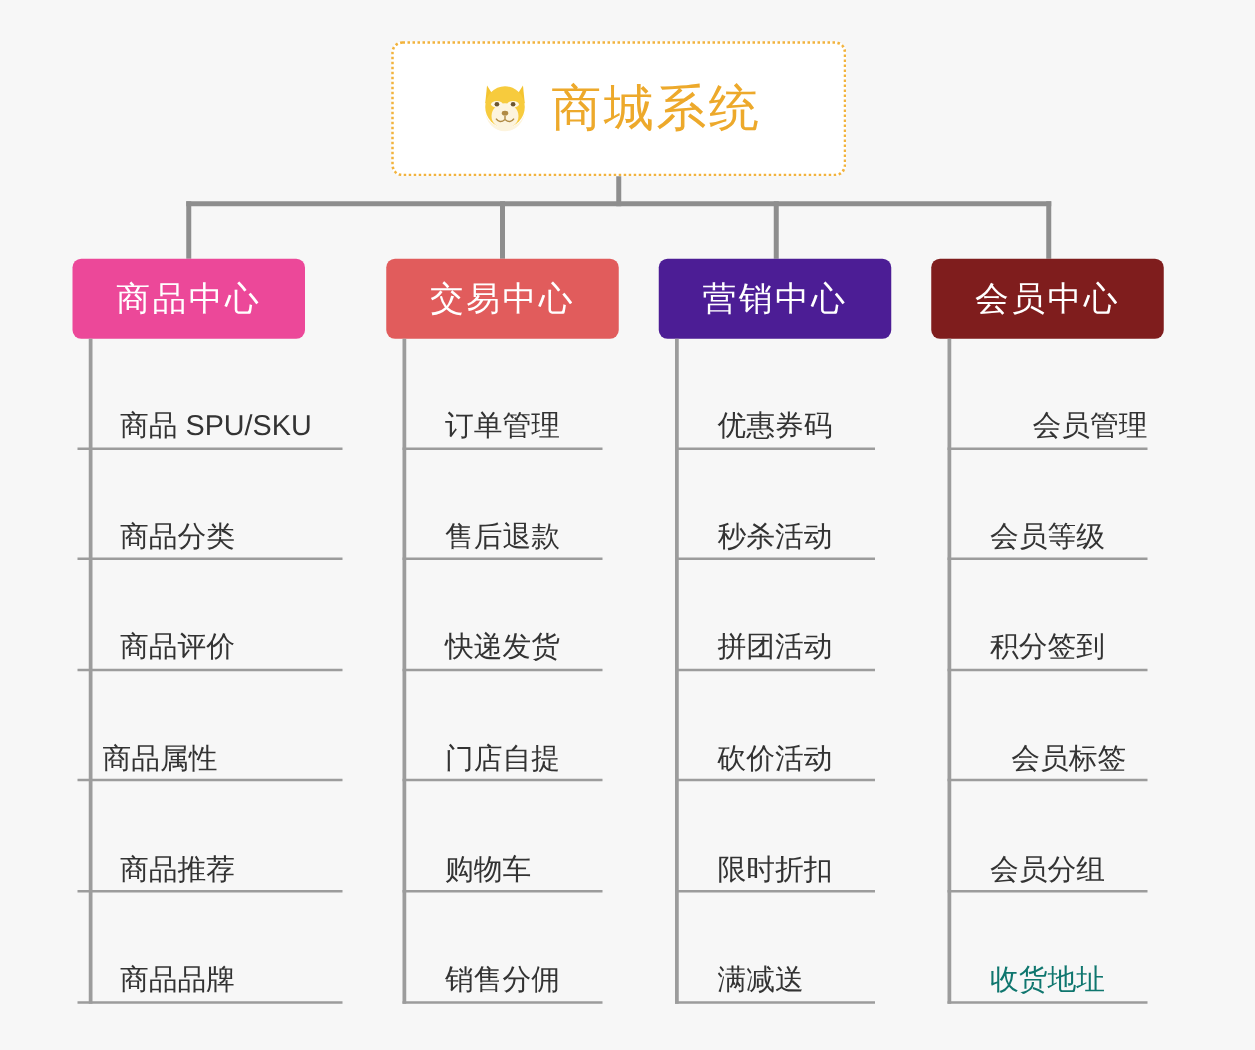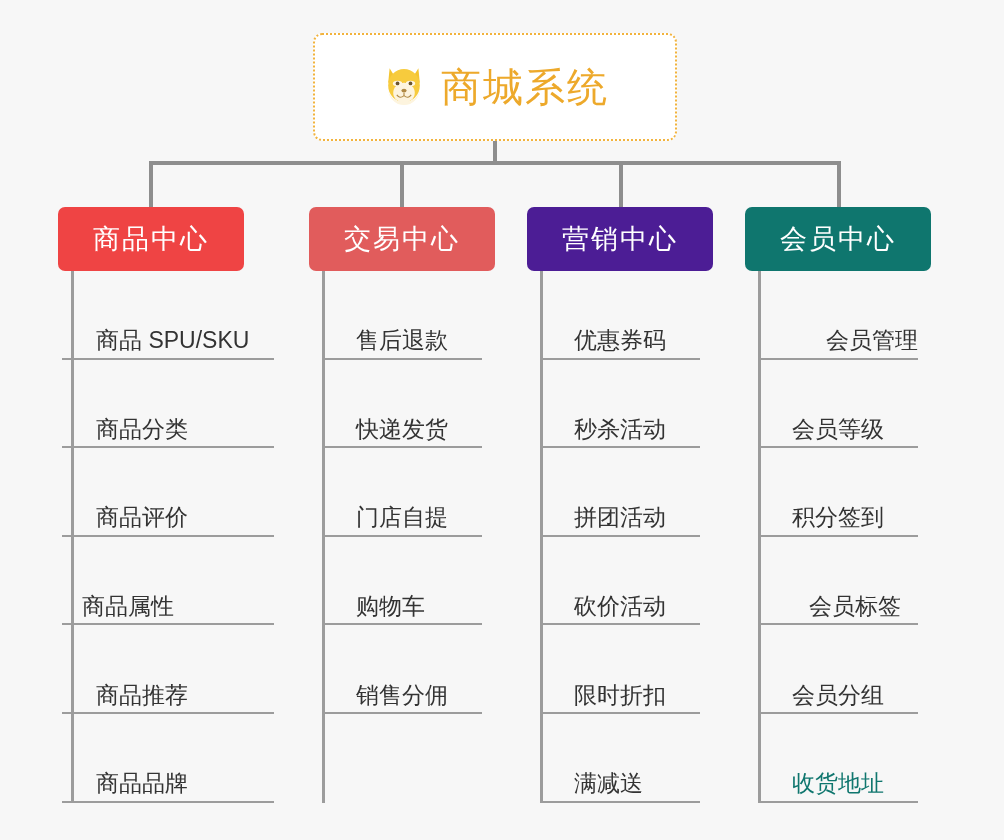--- a/index.html
+++ b/index.html
@@ -146,21 +146,21 @@
   </div>
 
   <div class="conn conn-stem" style="background: rgb(142, 142, 142);"></div>
   <div class="conn conn-bar" style="background: rgb(142, 142, 142);"></div>
   <div class="conn conn-drop" style="left: 149px; background: rgb(142, 142, 142);"></div>
   <div class="conn conn-drop" style="left: 400px; background: rgb(142, 142, 142);"></div>
   <div class="conn conn-drop" style="left: 619px; background: rgb(142, 142, 142);"></div>
   <div class="conn conn-drop" style="left: 837px; background: rgb(142, 142, 142);"></div>
 
   <div class="column" style="left:58px;width:186px">
-    <div class="cat-box" style="background: #ef4444;">商品中心</div>
+    <div class="cat-box" style="background: #ec4899;">商品中心</div>
     <div class="spine" style="left: 13px; height: 532px; background: rgb(156, 156, 156);"></div>
     <div class="leaf-list" style="left:4px;width:212px">
       <div class="leaf" style="border-bottom-color: rgb(156, 156, 156);">
           <span class="leaf-label" style="color: rgb(51, 51, 51);">商品 SPU/SKU</span>
         </div>
       <div class="leaf" style="border-bottom-color: rgb(156, 156, 156);">
           <span class="leaf-label" style="color: rgb(51, 51, 51);">商品分类</span>
         </div>
       <div class="leaf" style="border-bottom-color: rgb(156, 156, 156);">
           <span class="leaf-label" style="color: rgb(51, 51, 51);">商品评价</span>
@@ -175,20 +175,23 @@
           <span class="leaf-label" style="color: rgb(51, 51, 51);">商品品牌</span>
         </div>
     </div>
   </div>
 
   <div class="column" style="left:309px;width:186px">
     <div class="cat-box" style="background: rgb(225, 92, 92);">交易中心</div>
     <div class="spine" style="left: 13px; height: 532px; background: rgb(156, 156, 156);"></div>
     <div class="leaf-list" style="left:13px;width:160px">
       <div class="leaf" style="border-bottom-color: rgb(156, 156, 156);">
+          <span class="leaf-label" style="color: rgb(51, 51, 51);">订单管理</span>
+        </div>
+      <div class="leaf" style="border-bottom-color: rgb(156, 156, 156);">
           <span class="leaf-label" style="color: rgb(51, 51, 51);">售后退款</span>
         </div>
       <div class="leaf" style="border-bottom-color: rgb(156, 156, 156);">
           <span class="leaf-label" style="color: rgb(51, 51, 51);">快递发货</span>
         </div>
       <div class="leaf" style="border-bottom-color: rgb(156, 156, 156);">
           <span class="leaf-label" style="color: rgb(51, 51, 51);">门店自提</span>
         </div>
       <div class="leaf" style="border-bottom-color: rgb(156, 156, 156);">
           <span class="leaf-label" style="color: rgb(51, 51, 51);">购物车</span>
@@ -218,21 +221,21 @@
       <div class="leaf" style="border-bottom-color: rgb(156, 156, 156);">
           <span class="leaf-label" style="color: rgb(51, 51, 51);">限时折扣</span>
         </div>
       <div class="leaf" style="border-bottom-color: rgb(156, 156, 156);">
           <span class="leaf-label" style="color: rgb(51, 51, 51);">满减送</span>
         </div>
     </div>
   </div>
 
   <div class="column" style="left:745px;width:186px">
-    <div class="cat-box" style="background: #0f766e;">会员中心</div>
+    <div class="cat-box" style="background: #7f1d1d;">会员中心</div>
     <div class="spine" style="left: 13px; height: 532px; background: rgb(156, 156, 156);"></div>
     <div class="leaf-list" style="left:13px;width:160px">
       <div class="leaf" style="border-bottom-color: rgb(156, 156, 156); justify-content: flex-end;">
           <span class="leaf-label" style="color: rgb(51, 51, 51);">会员管理</span>
         </div>
       <div class="leaf" style="border-bottom-color: rgb(156, 156, 156);">
           <span class="leaf-label" style="color: rgb(51, 51, 51);">会员等级</span>
         </div>
       <div class="leaf" style="border-bottom-color: rgb(156, 156, 156);">
           <span class="leaf-label" style="color: rgb(51, 51, 51);">积分签到</span>

